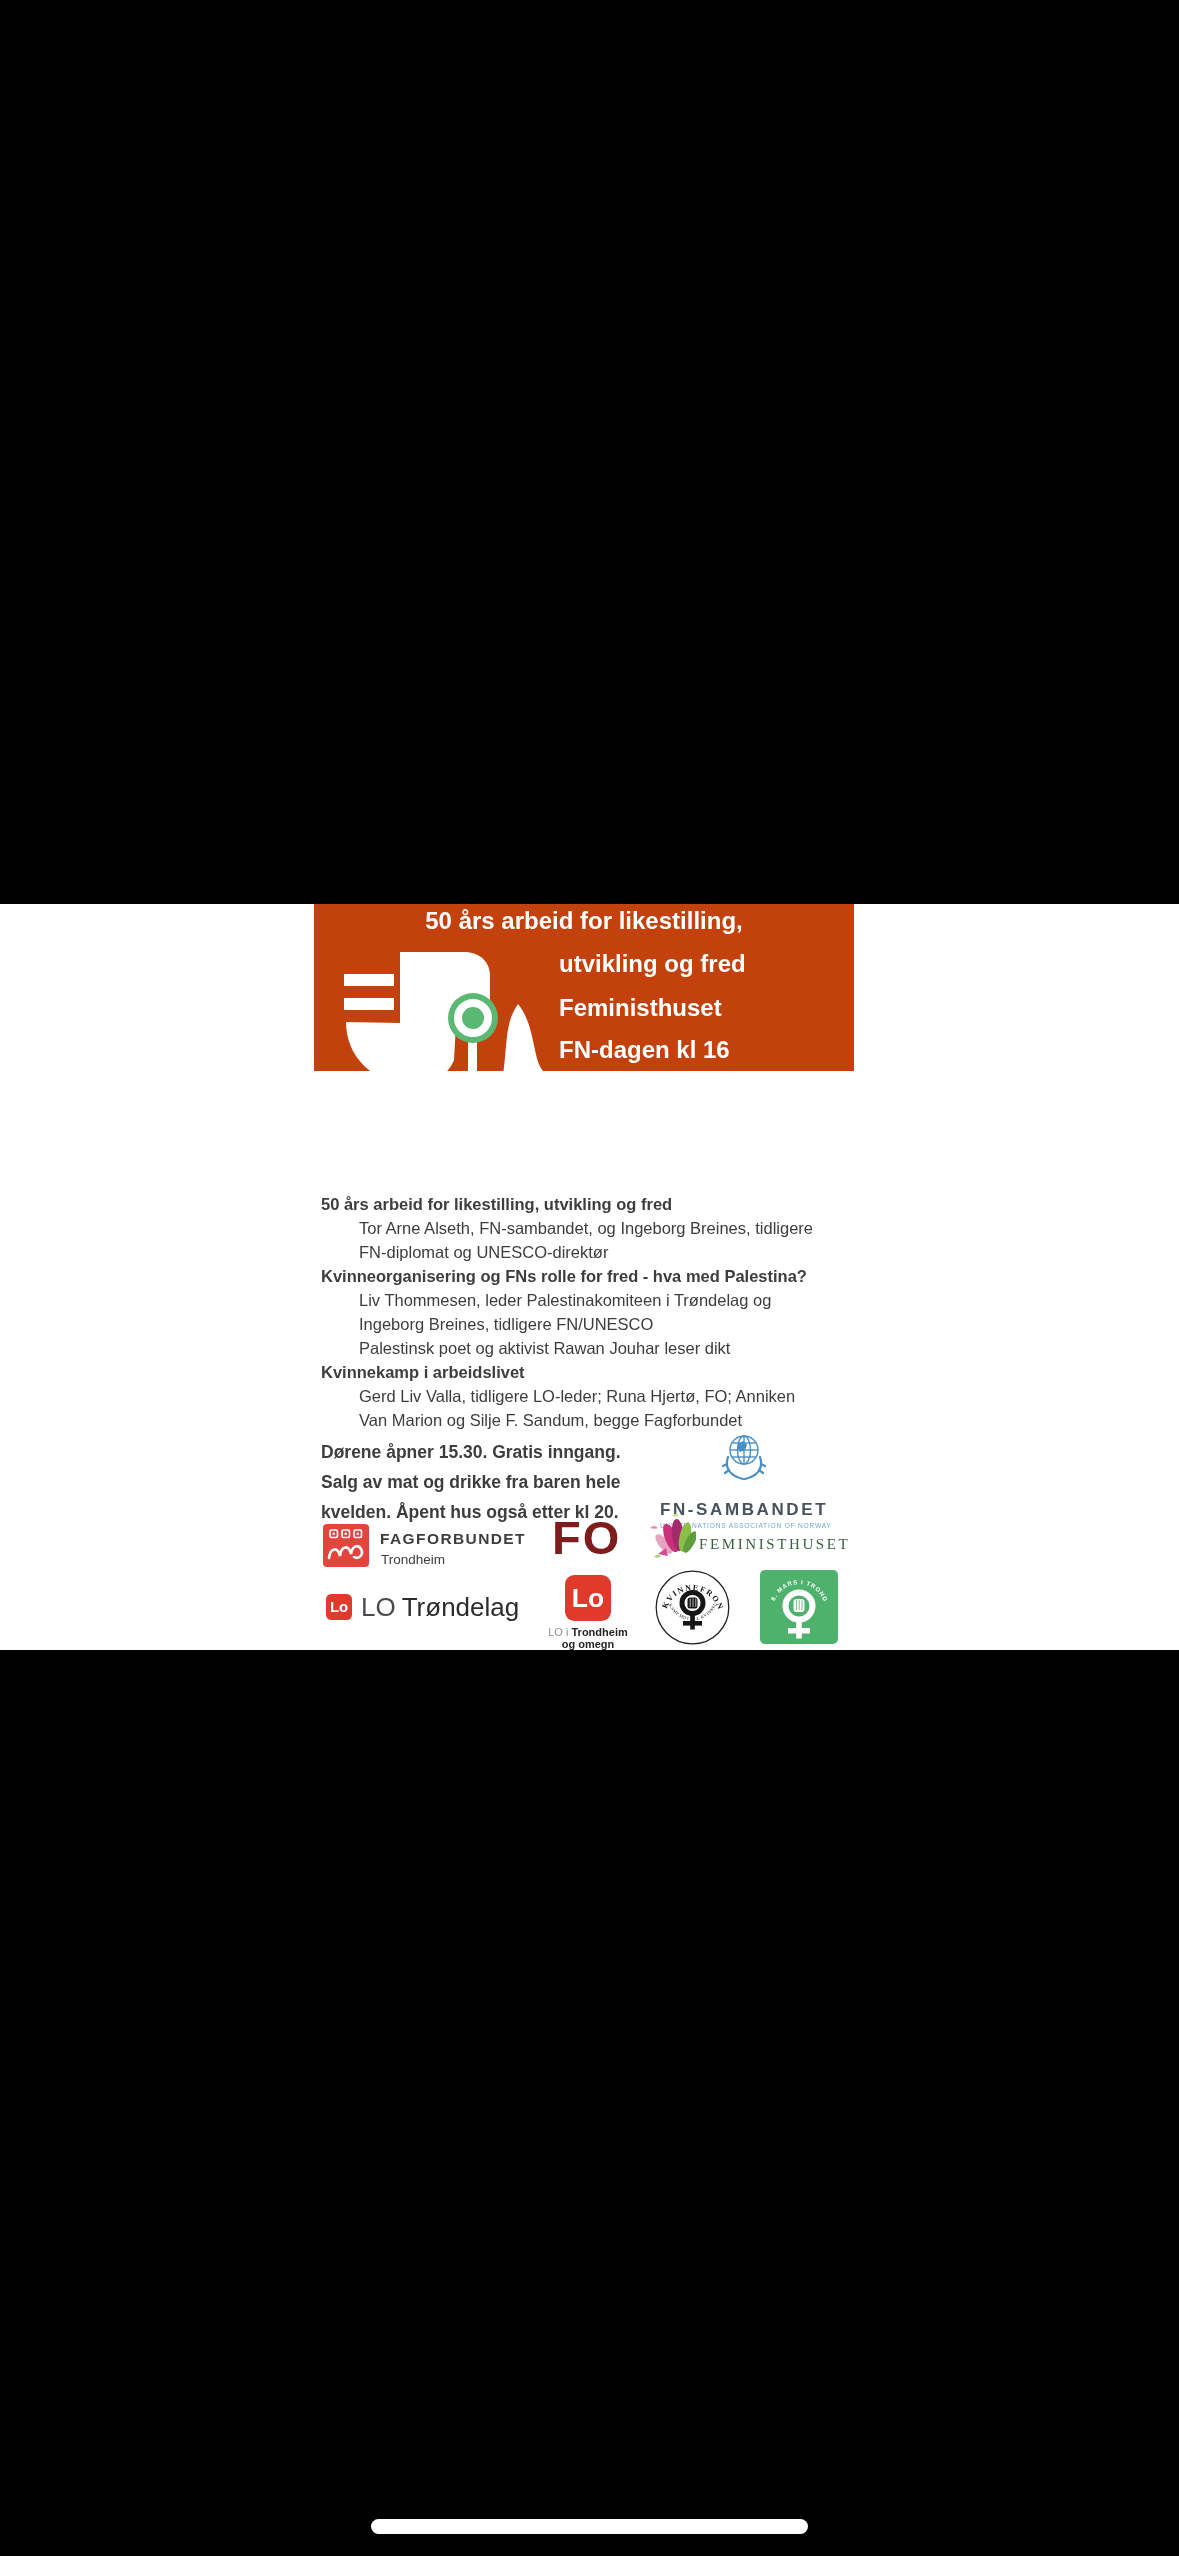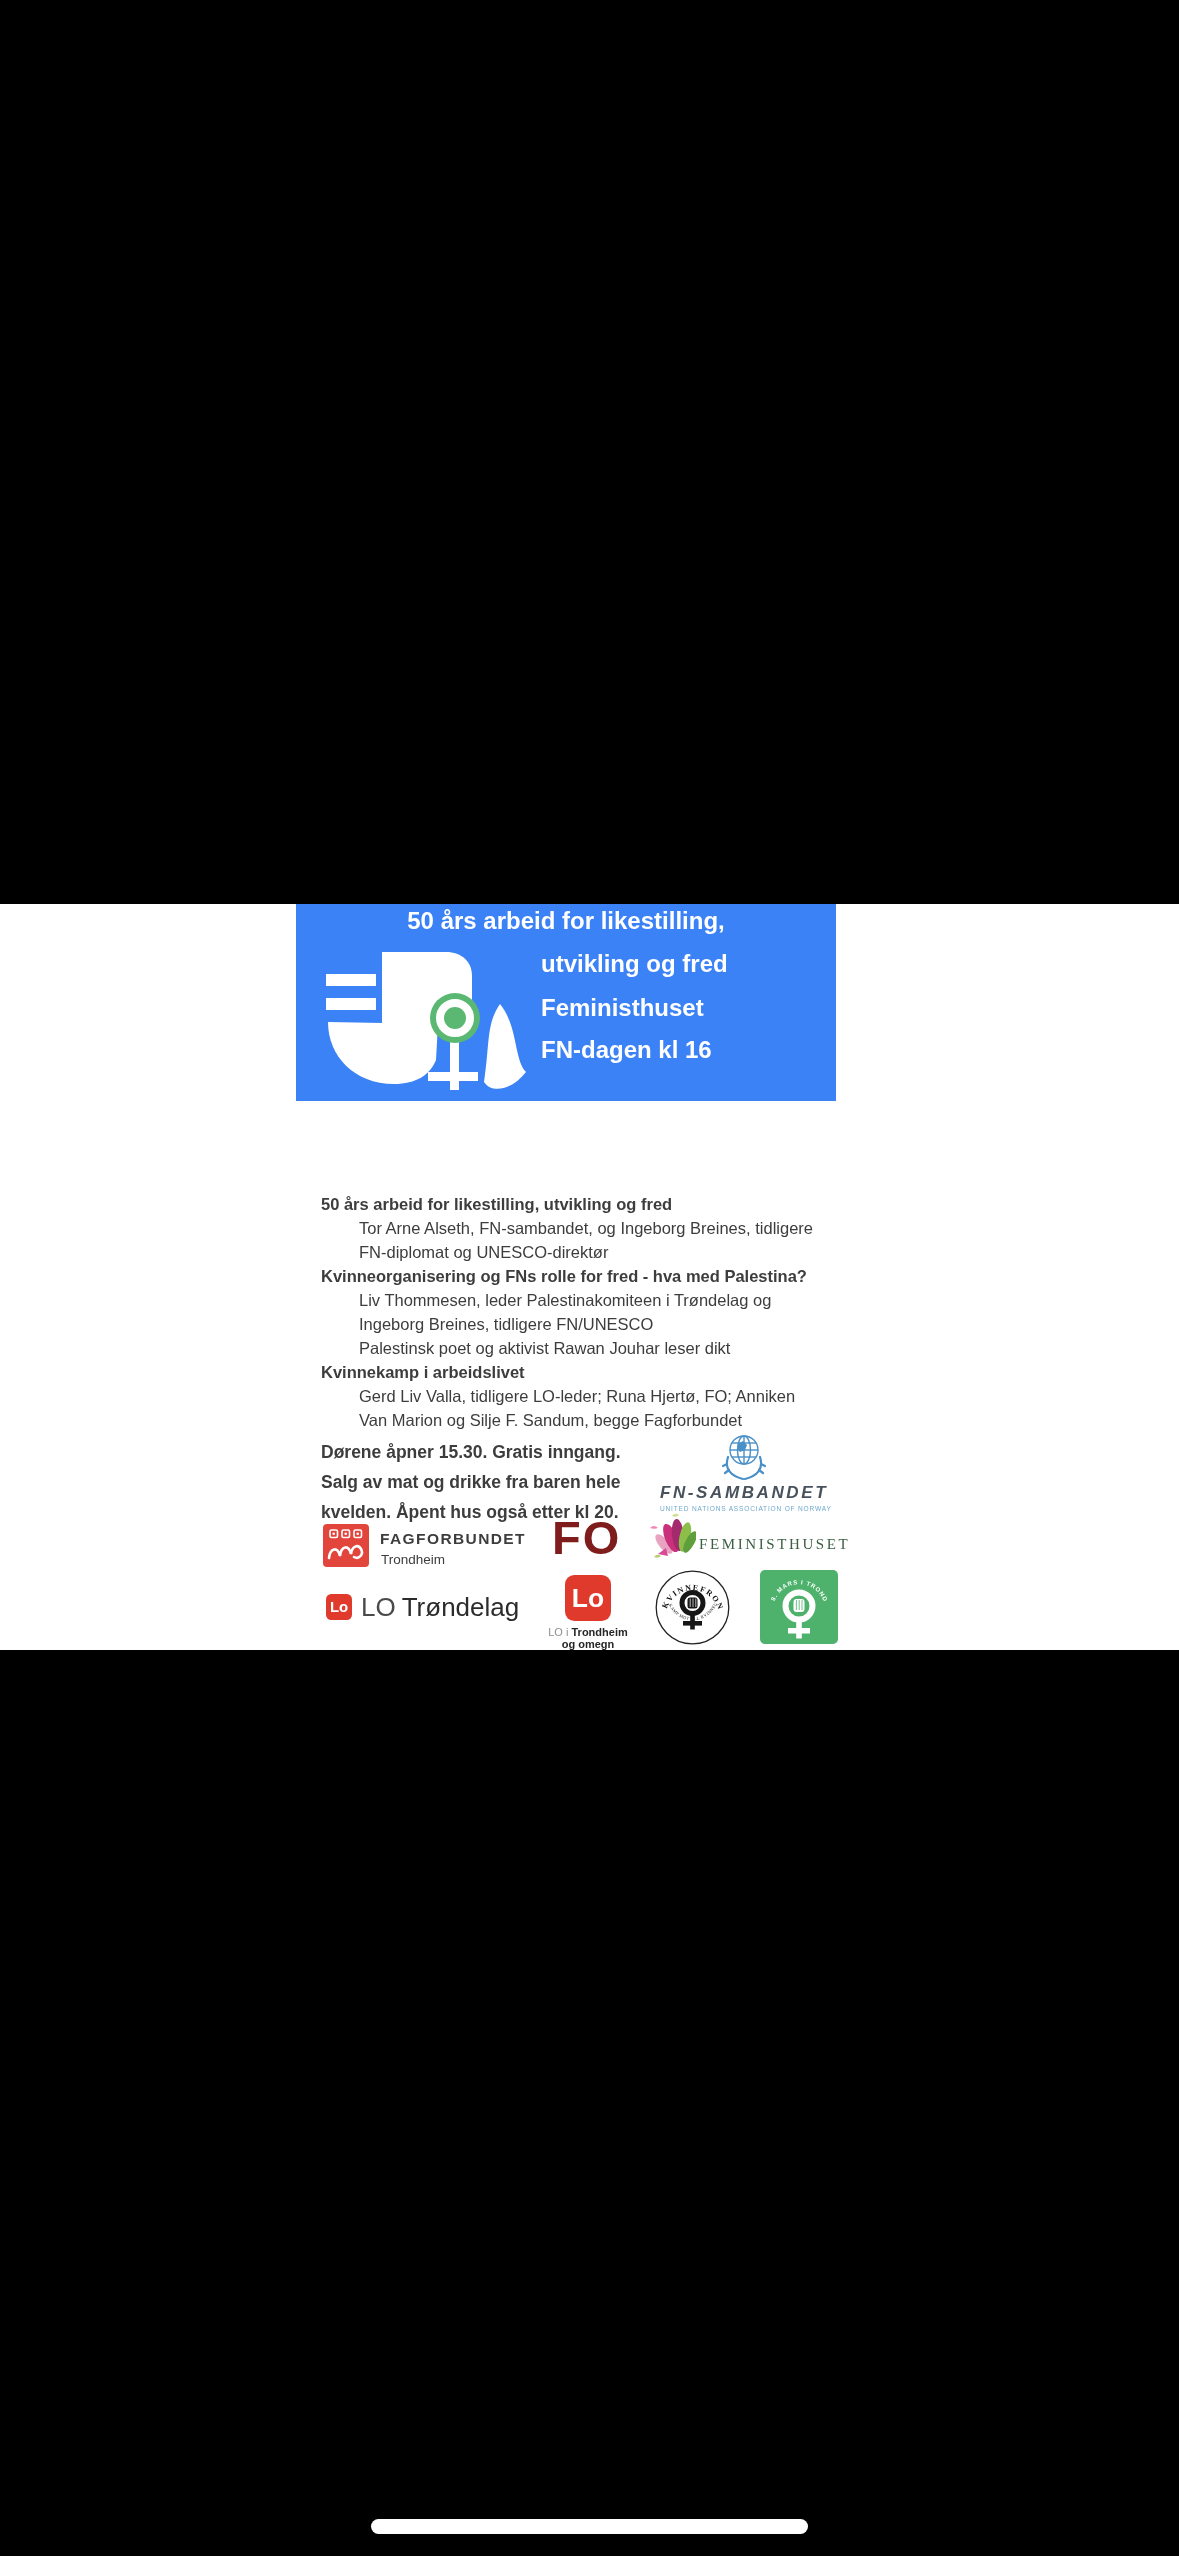--- a/index.html
+++ b/index.html
@@ -1,39 +1,39 @@
 <!DOCTYPE html>
 <html><head>
 <meta charset="utf-8">
 <style>
   html,body{margin:0;padding:0;}
   body{width:1179px;height:2556px;background:#000;position:relative;
        font-family:"Liberation Sans",sans-serif;overflow:hidden;}
   .photo{position:absolute;left:0;top:904px;width:1179px;height:746px;background:#fff;overflow:hidden;}
 
   
-  .greenbox{position:absolute;left:296px;top:0;width:540px;height:197px;background:#3b82f6;}
+  .greenbox{position:absolute;left:314px;top:0;width:540px;height:167px;background:#c2410c;}
   .gb-line{position:absolute;color:#fff;font-weight:bold;font-size:24px;line-height:30px;white-space:nowrap;}
   .gb1{left:0;top:2px;width:100%;text-align:center;}
   .gb2{left:245px;top:45px;}
   .gb3{left:245px;top:89px;}
   .gb4{left:245px;top:131px;}
   .dove{position:absolute;left:26px;top:40px;}
 
   
   .txt{color:#3d3d3d;white-space:nowrap;}
   .intro{position:absolute;left:321px;top:220px;font-size:16.5px;line-height:25px;font-weight:bold;}
   .program{position:absolute;left:321px;top:288px;font-size:16.5px;line-height:24px;}
   .program .b{font-weight:bold;}
   .program .ind{padding-left:38px;}
   .doors{position:absolute;left:321px;top:533px;font-size:17.5px;line-height:30px;font-weight:bold;}
 
   
   .fnlogo{position:absolute;left:660px;top:522px;width:168px;text-align:center;}
-  .fnlogo .title{margin-top:1px;font-size:17px;font-weight:bold;letter-spacing:2.6px;color:#47525c;white-space:nowrap;font-style:italic;}
+  .fnlogo .title{margin-top:18px;font-size:17px;font-weight:bold;letter-spacing:2.6px;color:#47525c;white-space:nowrap;}
   .fnlogo .sub{margin-top:2px;font-size:6.6px;letter-spacing:.8px;color:#6fa8cc;white-space:nowrap;}
 
   
   .fagf{position:absolute;left:323px;top:618px;width:230px;height:52px;}
   .fagf .mark{position:absolute;left:0;top:2px;}
   .fagf .title{position:absolute;left:57px;top:8px;font-size:15.5px;font-weight:bold;letter-spacing:1.4px;color:#3d3d3d;white-space:nowrap;}
   .fagf .sub{position:absolute;left:58px;top:30px;font-size:13.5px;color:#3d3d3d;white-space:nowrap;}
   .fo{position:absolute;left:552px;top:610px;font-size:47px;line-height:47px;font-weight:bold;color:#7f1d1d;letter-spacing:2px;}
   .femh{position:absolute;left:644px;top:606px;width:200px;height:58px;}
   .femh .bird{position:absolute;left:0;top:0;}

